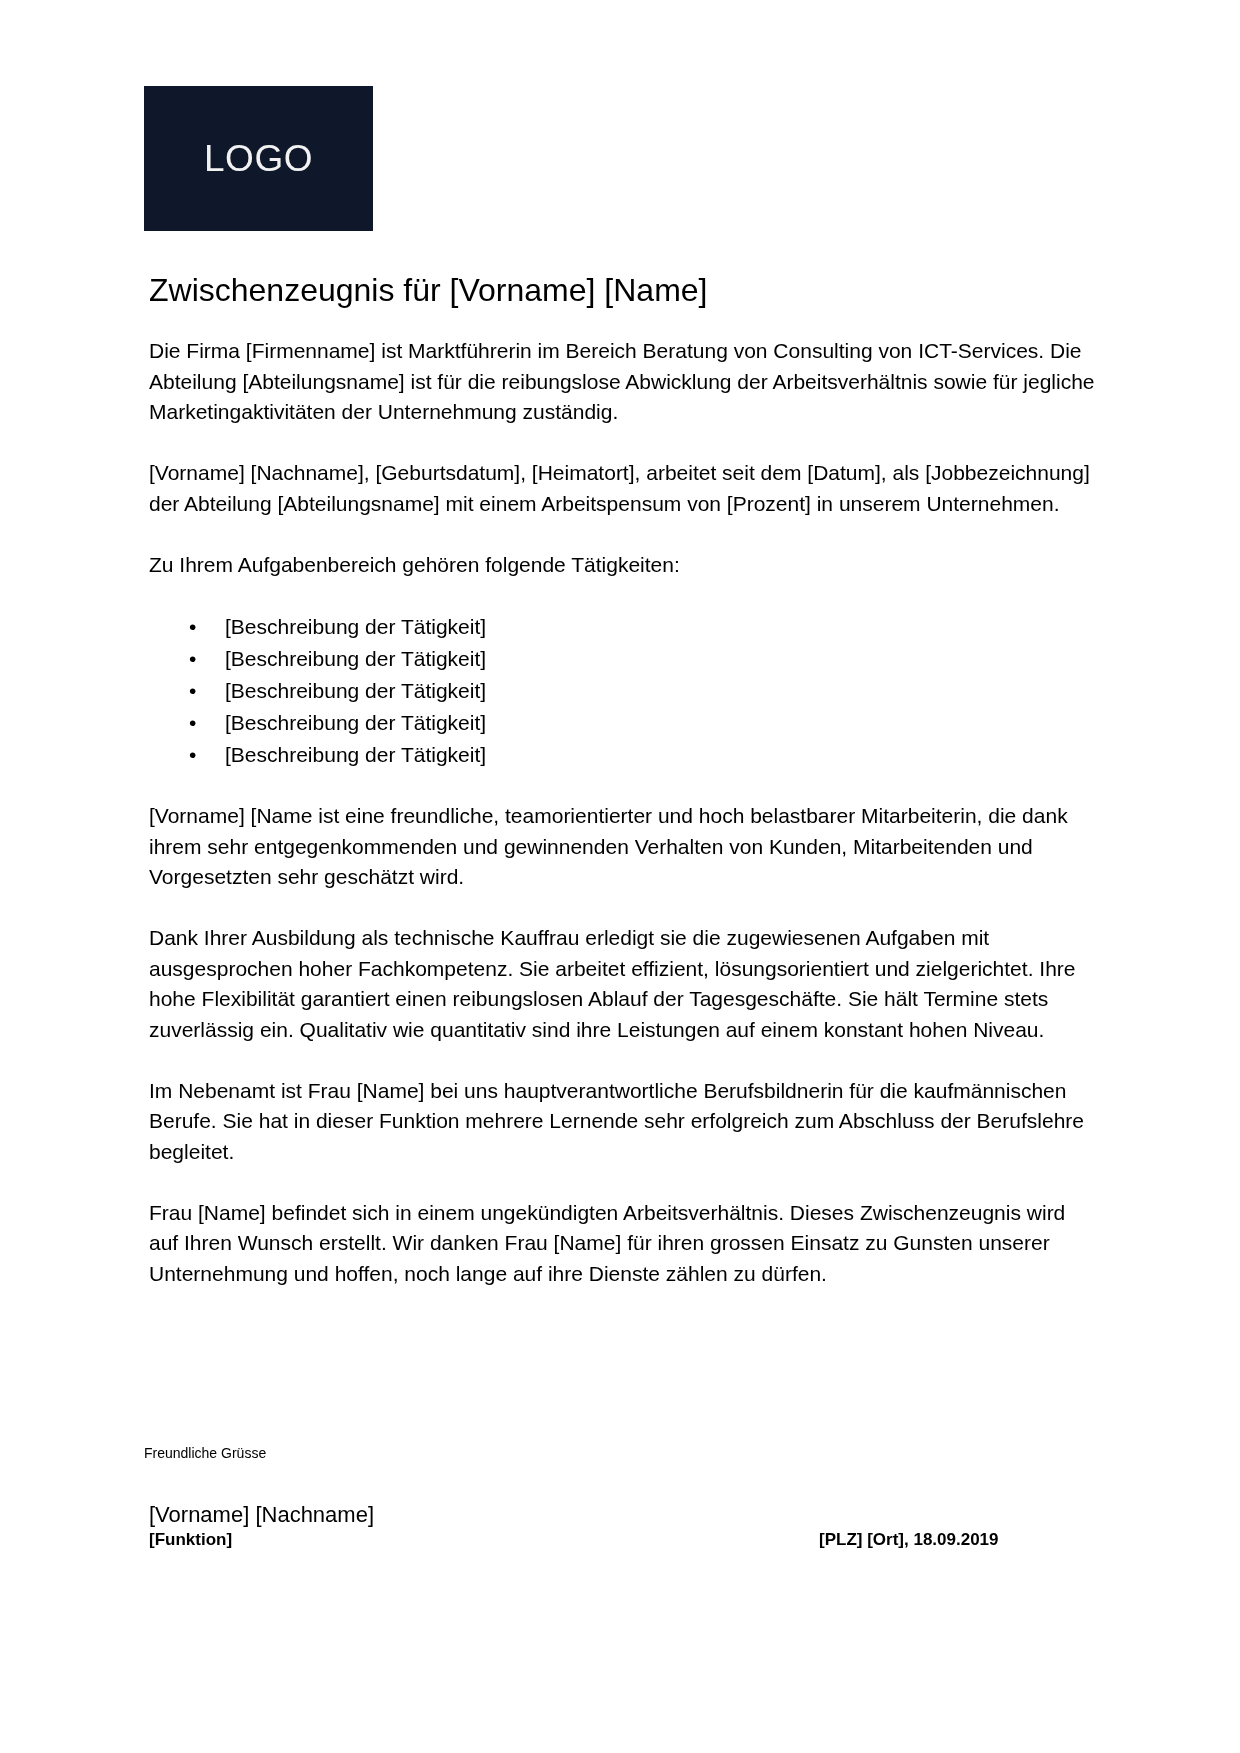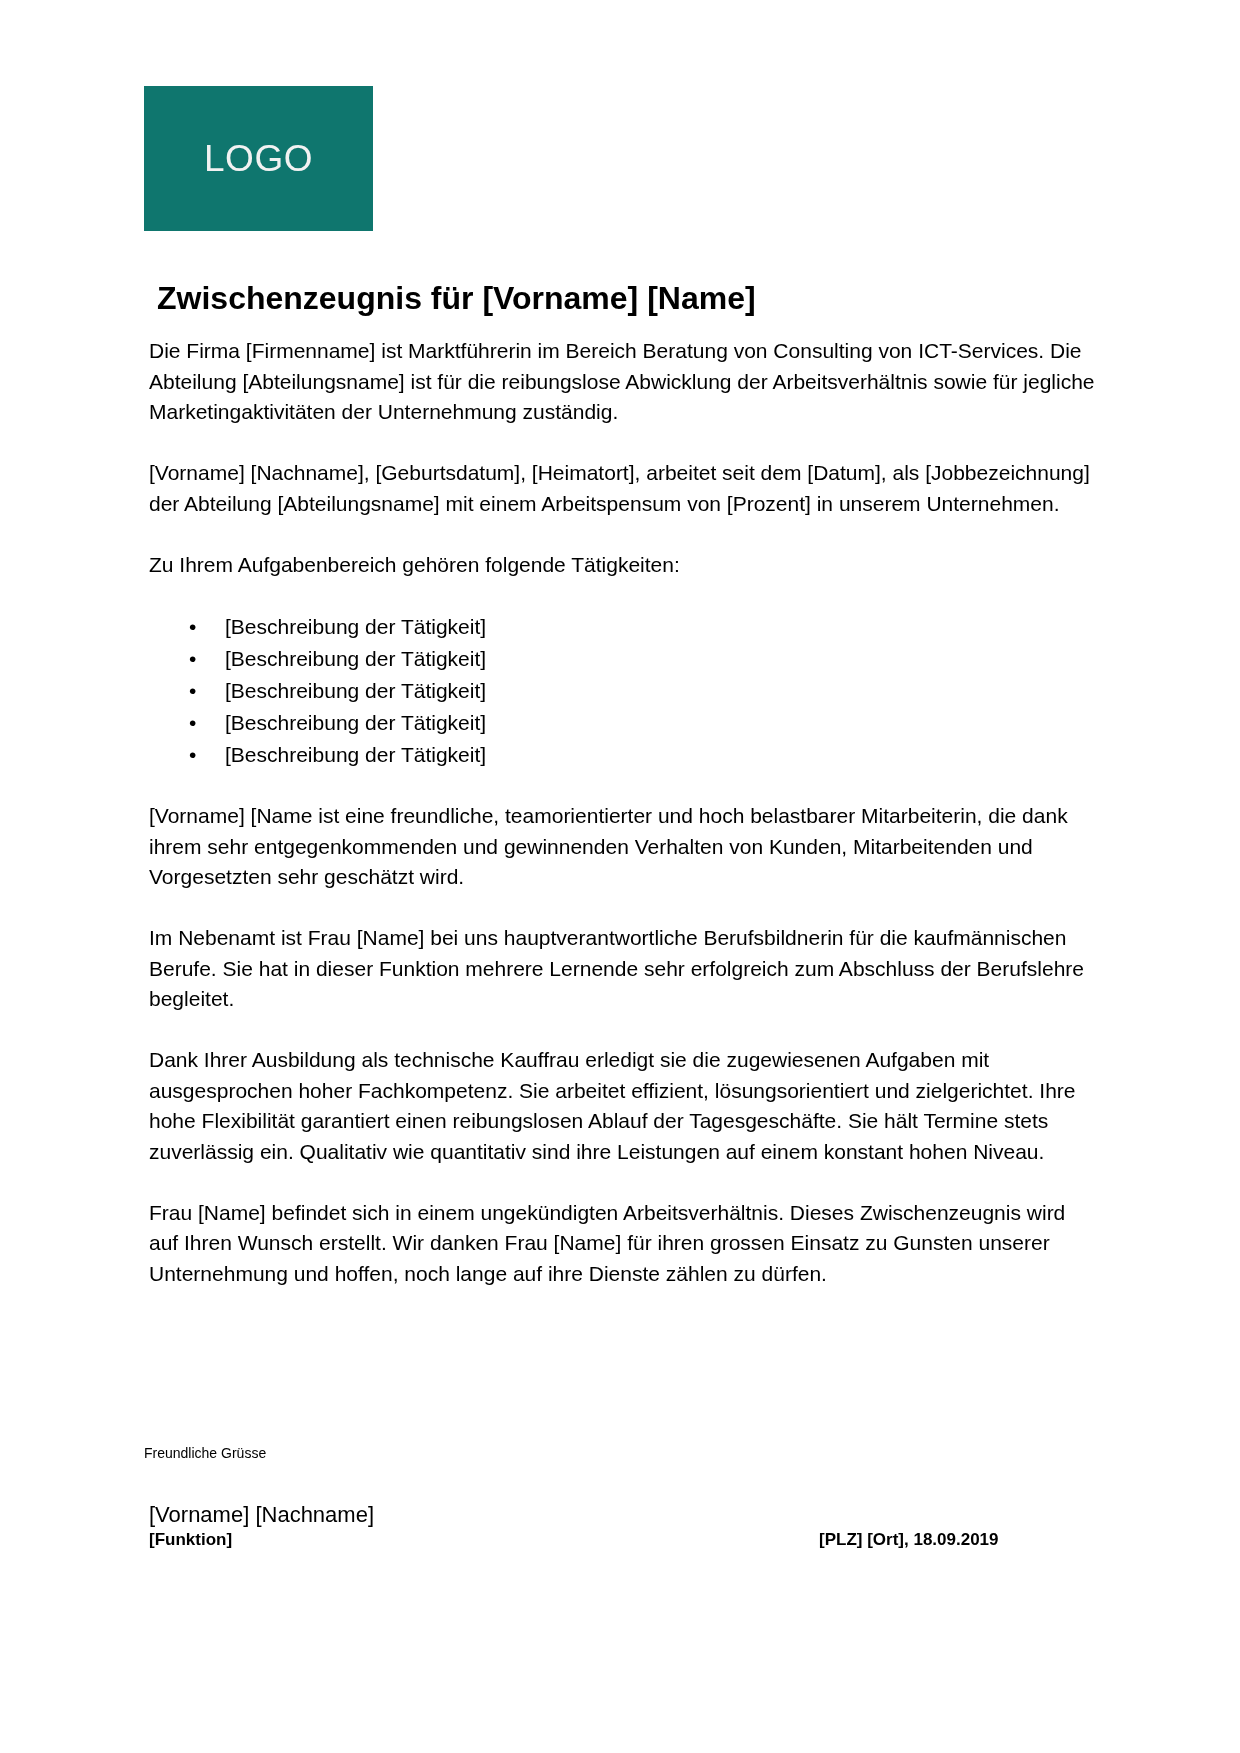--- a/index.html
+++ b/index.html
@@ -1,21 +1,21 @@
 <!DOCTYPE html>
 <html><head>
 <meta charset="utf-8">
 <style>
   html, body { margin:0; padding:0; background:#ffffff; }
   body { width:1240px; height:1753px; position:relative; overflow:hidden;
          font-family:"Liberation Sans", sans-serif; color:#000; }
   .logo { position:absolute; left:144px; top:86px; width:229px; height:145px;
-          background:#0f766e; display:flex; align-items:center; justify-content:center; }
+          background:#0f172a; display:flex; align-items:center; justify-content:center; }
   .logo span { color:#f2f2f2; font-size:37px; letter-spacing:0.5px; }
-  .title { position:absolute; left:149px; top:272px; font-size:32px; margin:8px; font-weight:bold; }
+  .title { position:absolute; left:149px; top:272px; font-size:32px; margin:0; font-weight:normal; }
   .body-text { position:absolute; left:149px; width:950px; font-size:21px; line-height:30.5px; }
   .body-text p { margin:0 0 30.5px 0; }
   .list { list-style:none; margin:0 0 30.5px 0; padding:0; }
   .list li { position:relative; padding-left:76px; line-height:32px; }
   .list li .bullet { position:absolute; left:40px; top:0; }
   .closing { position:absolute; left:144px; font-size:14px; }
   .sig-name { position:absolute; left:149px; font-size:22px; }
   .small { position:absolute; font-size:17px;font-weight:bold; }
 </style>
 </head>
@@ -32,21 +32,21 @@
   <p>[Vorname] [Nachname], [Geburtsdatum], [Heimatort], arbeitet seit dem [Datum], als [Jobbezeichnung] der Abteilung [Abteilungsname] mit einem Arbeitspensum von [Prozent] in unserem Unternehmen.</p>
   <p>Zu Ihrem Aufgabenbereich gehören folgende Tätigkeiten:</p>
   <ul class="list">
     <li><span class="bullet">•</span><span>[Beschreibung der Tätigkeit]</span></li>
     <li><span class="bullet">•</span><span>[Beschreibung der Tätigkeit]</span></li>
     <li><span class="bullet">•</span><span>[Beschreibung der Tätigkeit]</span></li>
     <li><span class="bullet">•</span><span>[Beschreibung der Tätigkeit]</span></li>
     <li><span class="bullet">•</span><span>[Beschreibung der Tätigkeit]</span></li>
   </ul>
   <p>[Vorname] [Name ist eine freundliche, teamorientierter und hoch belastbarer Mitarbeiterin, die dank ihrem sehr entgegenkommenden und gewinnenden Verhalten von Kunden, Mitarbeitenden und Vorgesetzten sehr geschätzt wird.</p>
+  <p>Dank Ihrer Ausbildung als technische Kauffrau erledigt sie die zugewiesenen Aufgaben mit ausgesprochen hoher Fachkompetenz. Sie arbeitet effizient, lösungsorientiert und zielgerichtet. Ihre hohe Flexibilität garantiert einen reibungslosen Ablauf der Tagesgeschäfte. Sie hält Termine stets zuverlässig ein. Qualitativ wie quantitativ sind ihre Leistungen auf einem konstant hohen Niveau.</p>
   <p>Im Nebenamt ist Frau [Name] bei uns hauptverantwortliche Berufsbildnerin für die kaufmännischen Berufe. Sie hat in dieser Funktion mehrere Lernende sehr erfolgreich zum Abschluss der Berufslehre begleitet.</p>
-  <p>Dank Ihrer Ausbildung als technische Kauffrau erledigt sie die zugewiesenen Aufgaben mit ausgesprochen hoher Fachkompetenz. Sie arbeitet effizient, lösungsorientiert und zielgerichtet. Ihre hohe Flexibilität garantiert einen reibungslosen Ablauf der Tagesgeschäfte. Sie hält Termine stets zuverlässig ein. Qualitativ wie quantitativ sind ihre Leistungen auf einem konstant hohen Niveau.</p>
   <p>Frau [Name] befindet sich in einem ungekündigten Arbeitsverhältnis. Dieses Zwischenzeugnis wird auf Ihren Wunsch erstellt. Wir danken Frau [Name] für ihren grossen Einsatz zu Gunsten unserer Unternehmung und hoffen, noch lange auf ihre Dienste zählen zu dürfen.</p>
 </div>
 
 <div class="closing" style="top:1445px;">Freundliche Grüsse</div>
 <div class="sig-name" style="top:1502px;">[Vorname] [Nachname]</div>
 <div class="small" style="left:149px; top:1530px;">[Funktion]</div>
 <div class="small" style="left:819px; top:1530px;">[PLZ] [Ort], 18.09.2019</div>
 
 </body></html>

